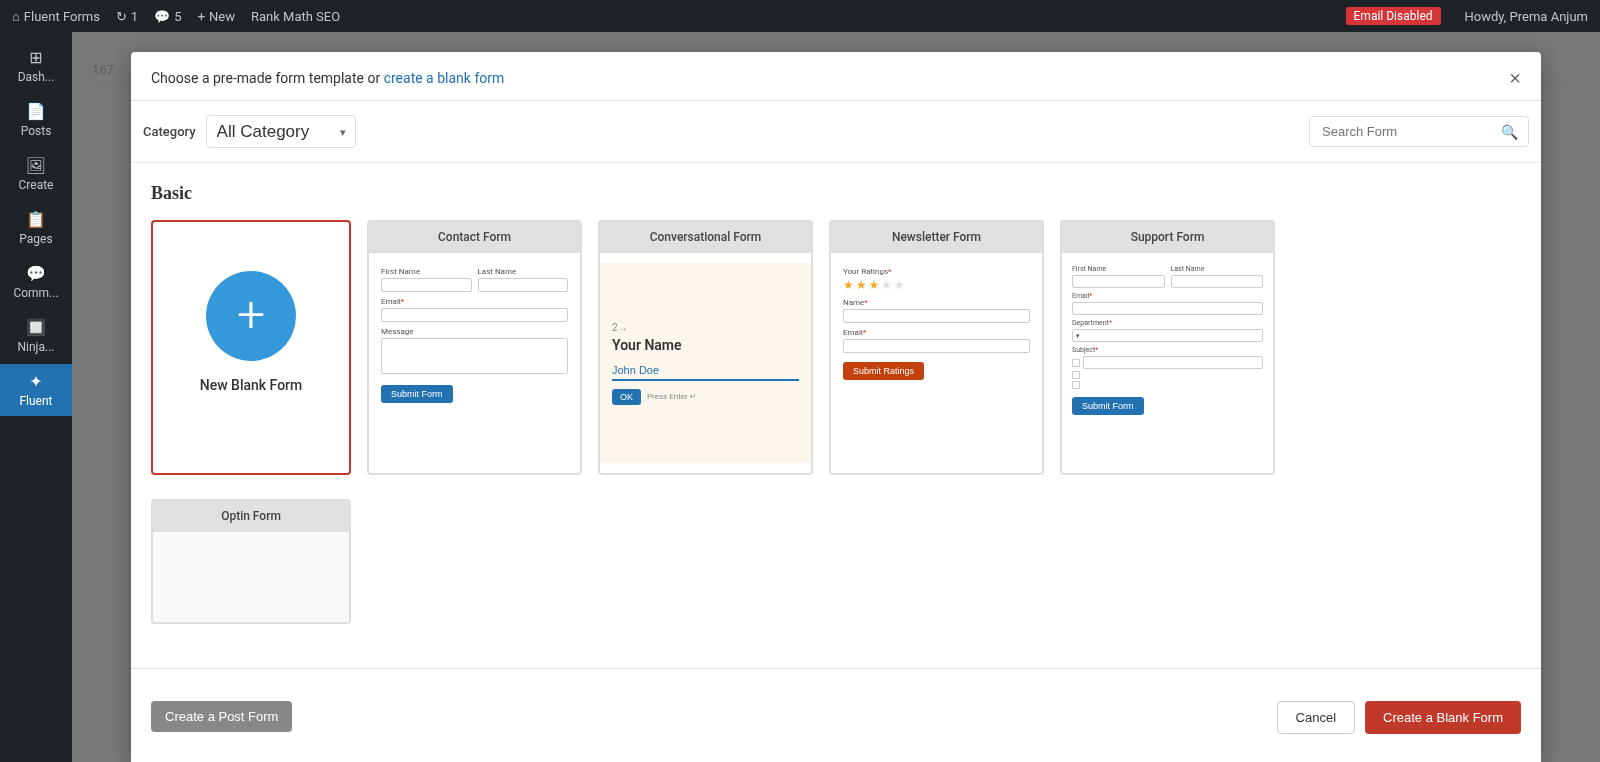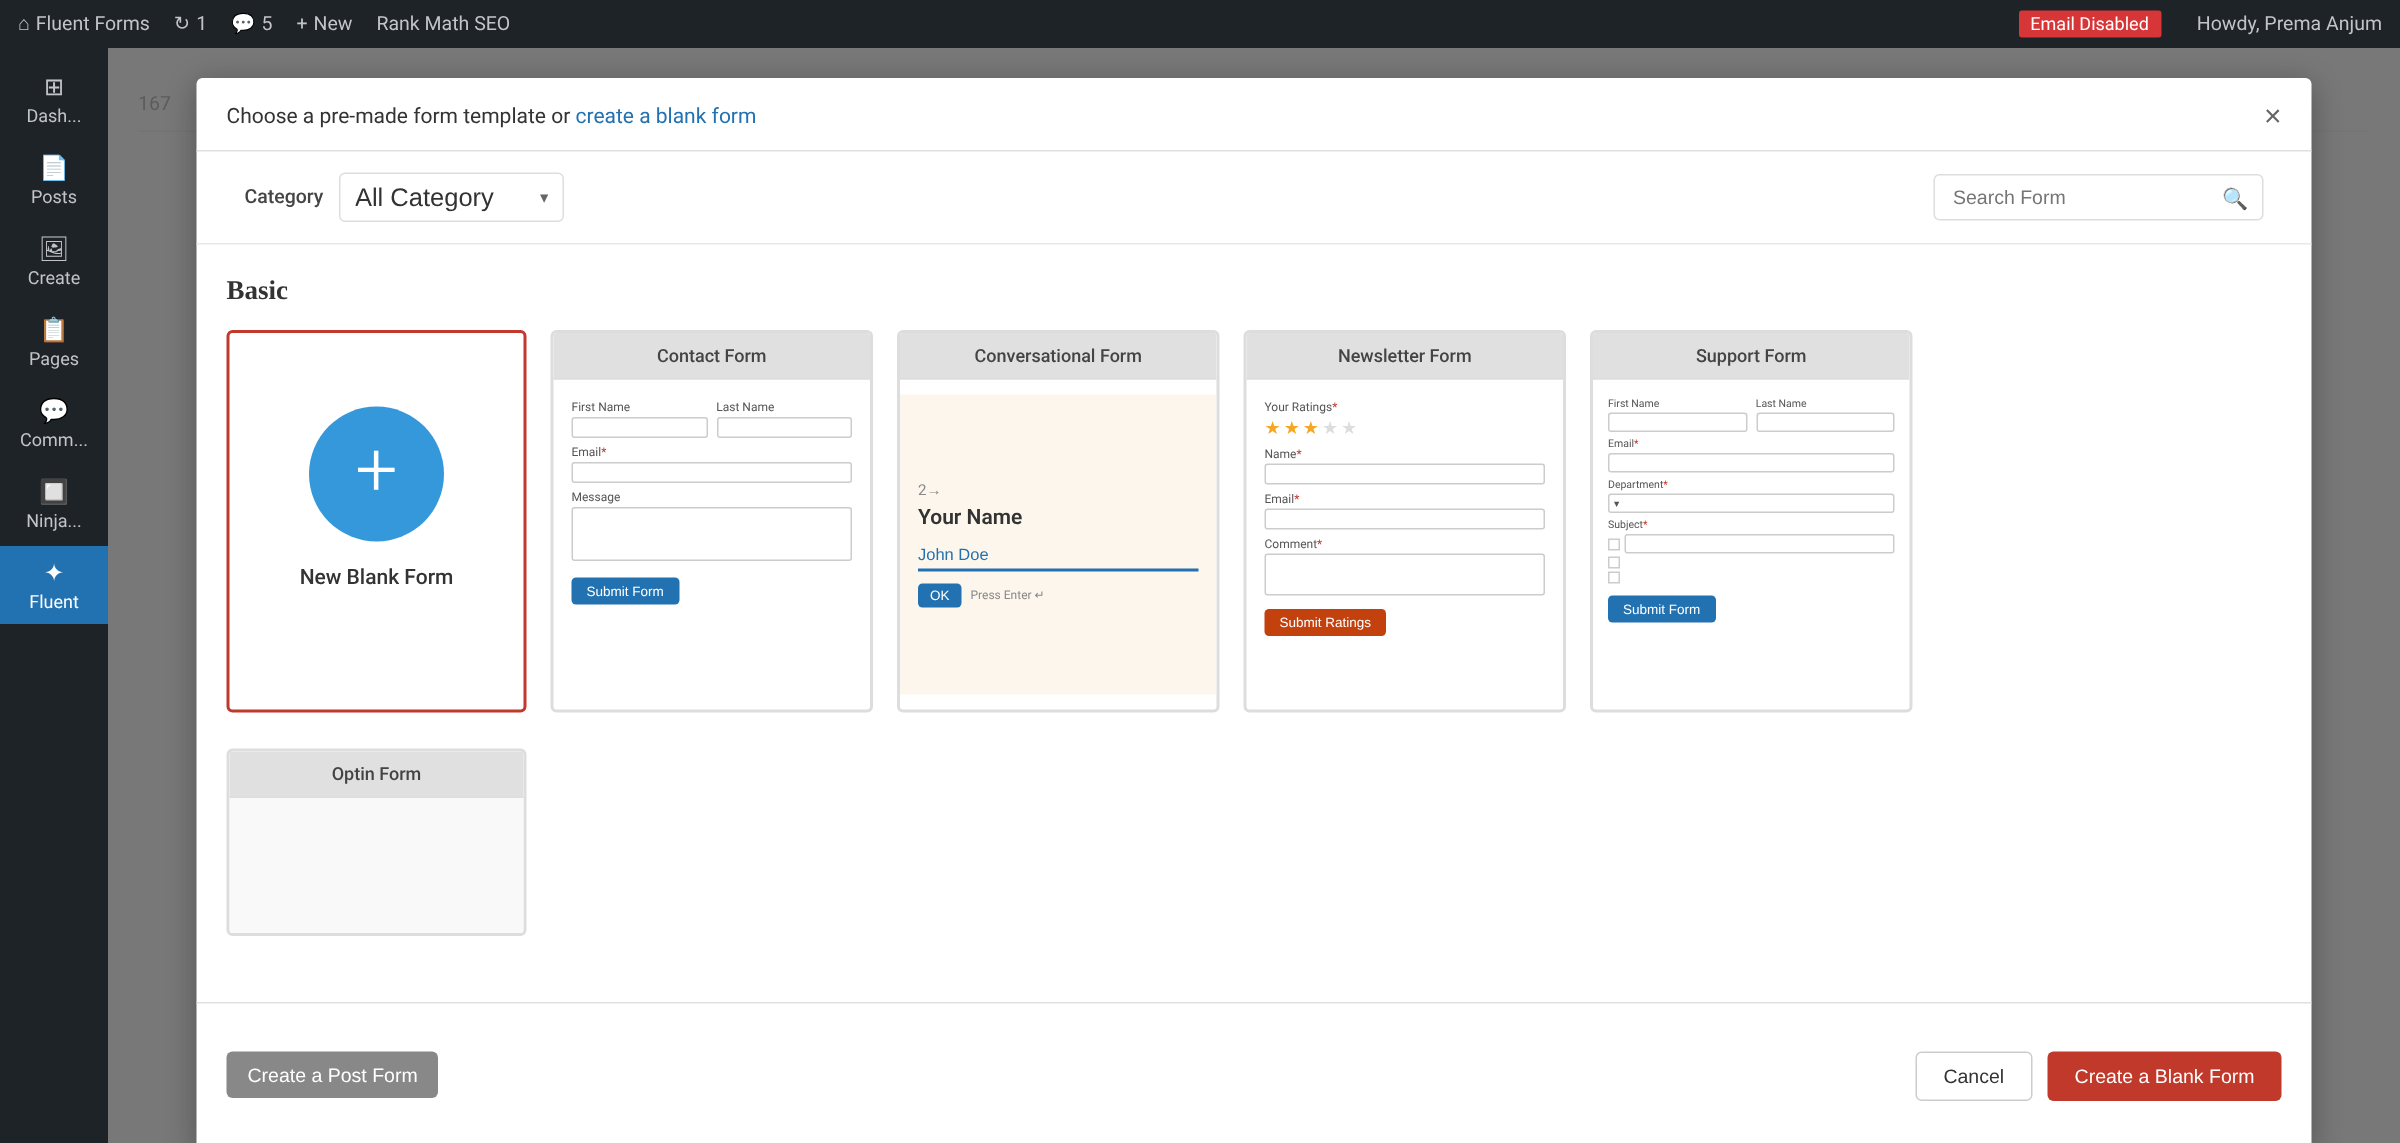--- a/index.html
+++ b/index.html
@@ -123,21 +123,21 @@
       background: none;
       border: none;
       font-size: 20px;
       color: #666;
       cursor: pointer;
       line-height: 1;
     }
 
     
     .modal-filter {
-      padding: 14px 32px;
+      padding: 14px 12px;
       display: flex;
       align-items: center;
       justify-content: space-between;
       border-bottom: 1px solid #e8e8e8;
     }
     .category-row {
       display: flex;
       align-items: center;
       gap: 10px;
     }
@@ -670,24 +670,20 @@
                     </div>
                   </div>
                   <div class="news-field">
                     <div class="fp-label">Name<span class="required">*</span></div>
                     <div class="news-input"></div>
                   </div>
                   <div class="news-field">
                     <div class="fp-label">Email<span class="required">*</span></div>
                     <div class="news-input"></div>
                   </div>
-                  <div class="news-field">
-                    <div class="fp-label">Comment<span class="required">*</span></div>
-                    <div class="news-textarea"></div>
-                  </div>
                   <button class="news-btn">Submit Ratings</button>
                 </div>
               </div>
             </div>
 
             <div class="template-card wide">
               <div class="template-card-header">
                 <span>Support Form</span>
               </div>
               <div class="template-card-body" style="padding:10px; justify-content:flex-start; padding-top:12px;">

